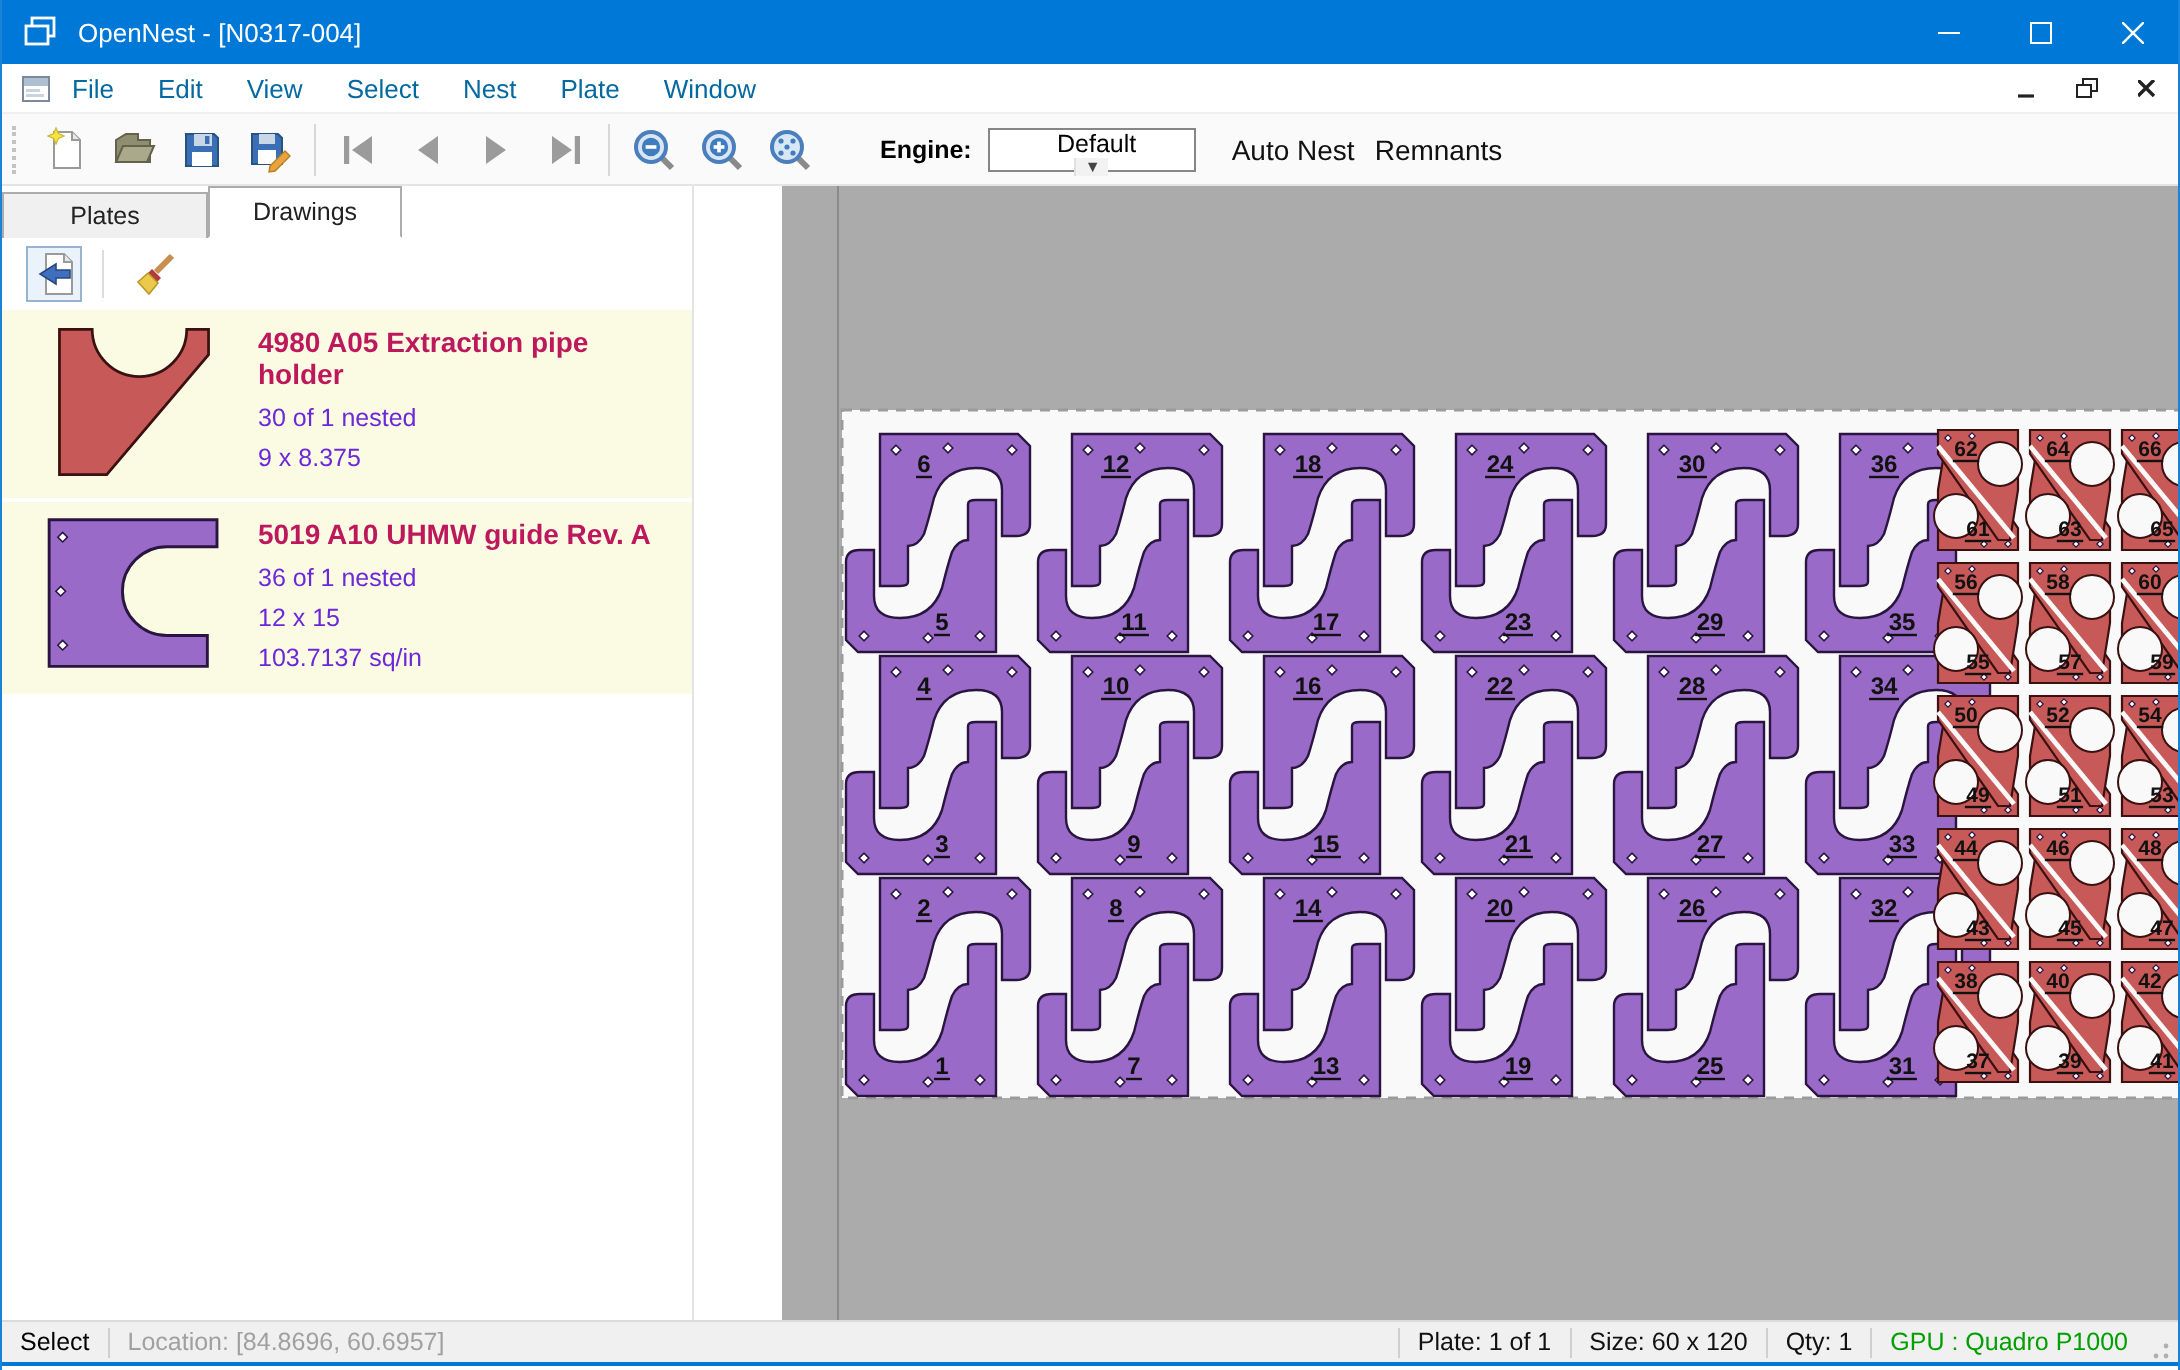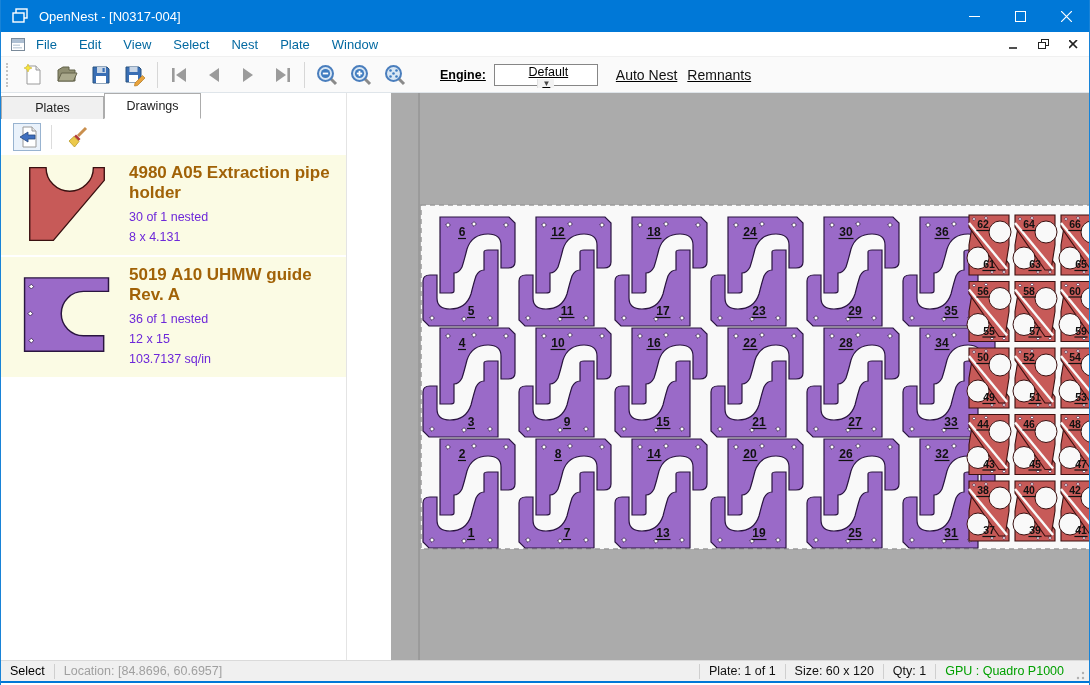--- a/index.html
+++ b/index.html
@@ -15,21 +15,21 @@
   .wbtn { width:46px; height:32px; display:flex; align-items:center; justify-content:center; color:#fff; font-size:13px; }
 
   
   .menubar { position:absolute; left:0; top:32px; width:100%; height:25px; background:#fff; display:flex; align-items:center; border-bottom:1px solid #f0f0f0; }
   .mdiicon { margin-left:10px; width:14px; height:13px; }
   .menuitem { padding:4px 11px; font-size:13px; color:#0369a1; }
   .mdicontrols { margin-left:auto; margin-right:8px; display:flex; align-items:center; gap:14px; }
   .mdibtn { width:16px; height:16px; display:flex; align-items:center; justify-content:center; color:#222; font-weight:bold; font-size:11px; }
 
   
-  .toolbar { position:absolute; left:0; top:57px; width:100%; height:36px; background:#fafafa; display:flex; align-items:center; border-bottom:1px solid #dfe5ea;text-decoration:underline; }
+  .toolbar { position:absolute; left:0; top:57px; width:100%; height:36px; background:#fafafa; display:flex; align-items:center; border-bottom:1px solid #dfe5ea; }
   .grip { width:4px; height:24px; margin-left:5px; margin-right:6px; border-left:2px dotted #c3c3c3; }
   .tbtn { width:34px; height:30px; display:flex; align-items:center; justify-content:center; }
   .tsep { width:1px; height:26px; background:#d7d7d7; margin:0 5px; }
   .enginelabel { font-weight:bold; margin:0 8px 0 28px; font-size:12.5px; }
   .combo { width:104px; height:22px; background:#fff; border:1px solid #868686; display:flex; align-items:center;flex-direction:column; }
   .combo .val { flex:1; padding-left:5px; font-size:12.5px; }
   .combo .drop { width:17px; height:20px; background:#f2f2f2; display:flex; align-items:center; justify-content:center; font-size:8px; color:#444; border-left:1px solid #e0e0e0; }
   .tbartext { margin-left:16px; font-size:14px; color:#111; padding:4px 2px; }
 
   
@@ -39,21 +39,21 @@
   .tab { width:103px; height:23px; background:#f0f0f0; border:1px solid #acacac; border-bottom:none; display:flex; align-items:center; justify-content:center; font-size:12.5px; color:#222; }
   .tab.active { width:97px; height:26px; background:#fff; border:1px solid #acacac; border-bottom:1px solid #fff; }
   .paneltoolbar { position:absolute; left:0; top:26px; width:100%; height:36px; background:#fff; display:flex; align-items:center; }
   .pbtn { width:28px; height:28px; margin-left:12px; display:flex; align-items:center; justify-content:center; }
   .pbtn.framed { border:1px solid #98b3d0; background:#eaf2fb; }
   .psep { width:1px; height:24px; background:#dcdcdc; margin-left:10px; }
   .itemlist { position:absolute; left:0; top:62px; width:100%; }
   .ditem { background:#fbfbe4; display:flex; padding:6px 10px 8px 12px; border-bottom:2px solid #fff; }
   .thumbbox { width:108px; display:flex; align-items:center; justify-content:center; }
   .dtext { flex:1; padding-left:8px; padding-top:2px; }
-  .dtitle { font-size:17px; font-weight:bold; color:#a16207; margin-bottom:4px; }
+  .dtitle { font-size:14px; font-weight:bold; color:#be185d; margin-bottom:4px; }
   .dmeta { font-size:12.5px; color:#6d28d9; line-height:20px; }
 
   .canvas { position:relative; flex:1; height:100%; background:#ababab; overflow:hidden; }
   .canvas svg { position:absolute; left:0; top:0; }
 
   
   .statusbar { position:absolute; left:0; top:660px; width:100%; height:23px; background:#f0f0f0; border-top:1px solid #dadada; border-bottom:2px solid #0078D7; display:flex; align-items:center; font-size:12.5px;text-align:right; }
   .ssep { width:1px; height:15px; background:#cfcfcf; margin:0 9px; }
   .smode { margin-left:9px; color:#000; }
   .sloc { color:#a0a0a0; }
@@ -254,21 +254,21 @@
       <div class="itemlist">
         <div class="ditem">
           <div class="thumbbox">
             <svg width="86" height="80" viewBox="0 0 90 88">
               <path class="js-redfill" d="M 4,4 L 22,4 A 26 26 0 0 0 74,4 L 86,4 L 86,18 L 30,84 L 4,84 Z" stroke-width="1.5" fill="#c75a58" stroke="#3a1010"></path>
             </svg>
           </div>
           <div class="dtext">
             <div class="dtitle">4980 A05 Extraction pipe holder</div>
             <div class="dmeta">30 of 1 nested</div>
-            <div class="dmeta">8 x 4.131</div>
+            <div class="dmeta">9 x 8.375</div>
           </div>
         </div>
         <div class="ditem">
           <div class="thumbbox">
             <svg width="95" height="82" viewBox="0 0 95 85">
               <path class="js-purplefill" d="M 3,3 L 90,3 L 90,17 L 64,17 A 23 23 0 0 0 64,63 L 85,63 L 85,79 L 3,79 Z" stroke-width="1.5" fill="#9a6ac8" stroke="#2a1540"></path>
               <g fill="#fff" stroke="#2a1540" stroke-width="0.8">
                 <path d="M 10,9.5 l 2.5,2.5 l -2.5,2.5 l -2.5,-2.5 Z"></path>
                 <path d="M 9,37.5 l 2.5,2.5 l -2.5,2.5 l -2.5,-2.5 Z"></path>
                 <path d="M 10,65.5 l 2.5,2.5 l -2.5,2.5 l -2.5,-2.5 Z"></path>

